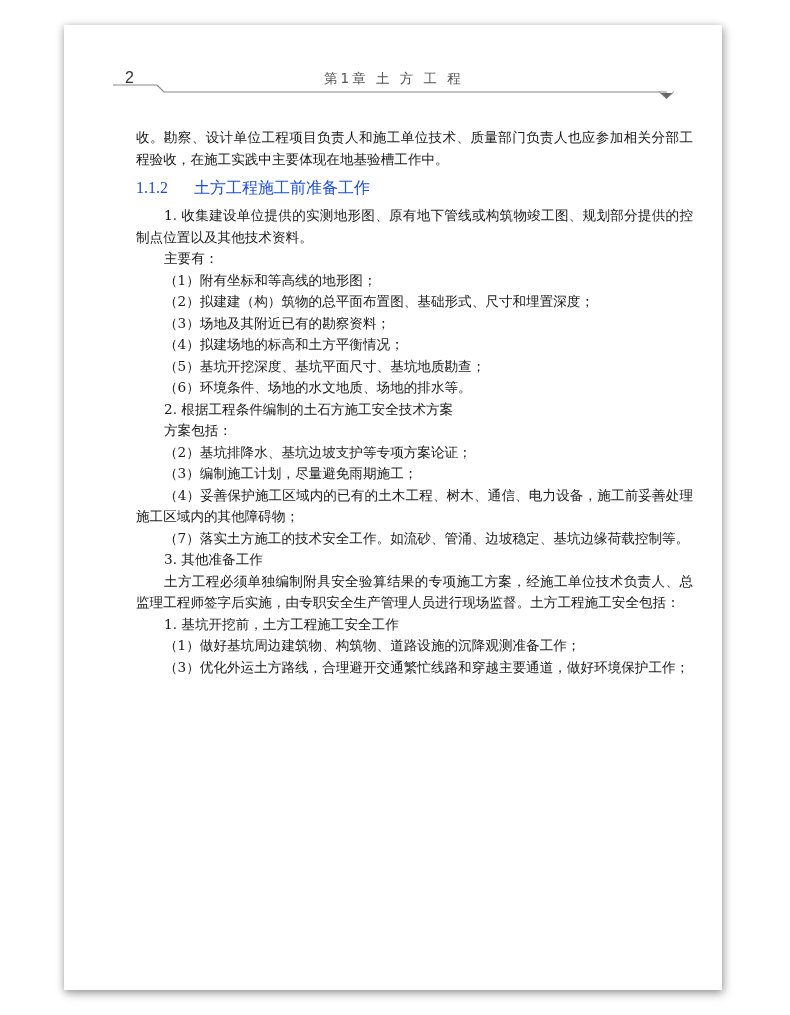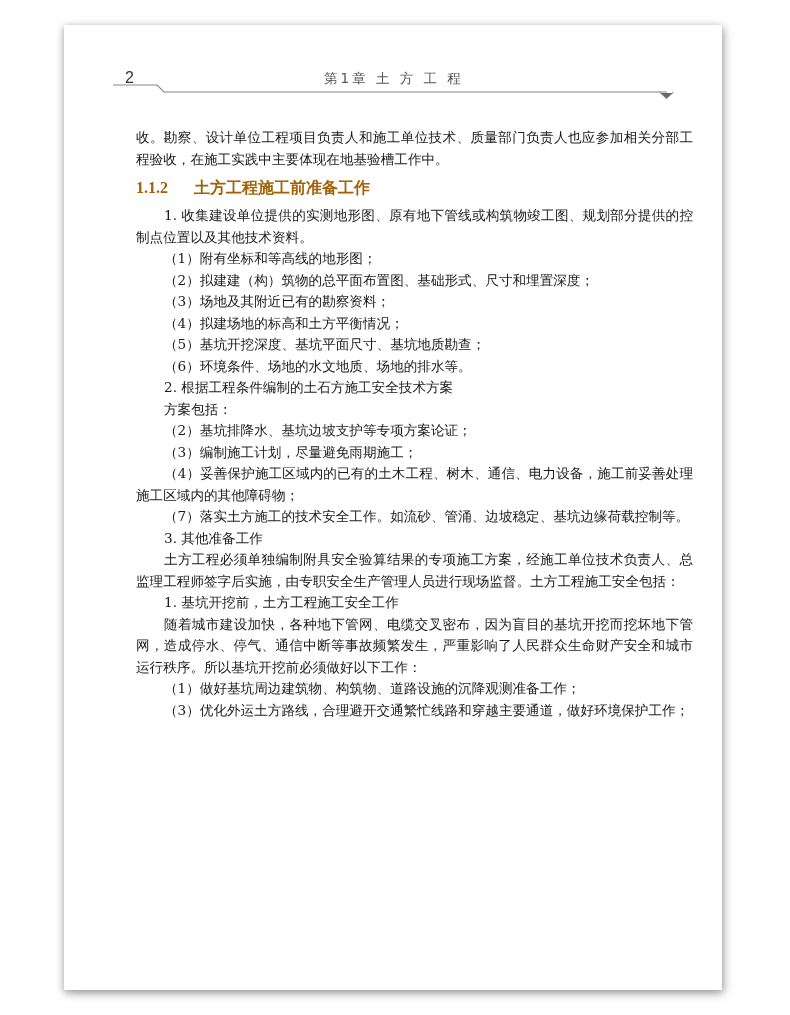--- a/index.html
+++ b/index.html
@@ -65,23 +65,23 @@
     margin-left: 21px;
   }
   .body-text p {
     margin: 0;
     text-align: justify;
   }
   .indent { text-indent: 28px; }
   .section-heading {
     margin: 6px 0 5px 0 !important;
     font-size: 16px;
-    font-weight: bold;
+    font-weight: normal;
     line-height: 24px;
-    color: #a16207;
+    color: #1d4ed8;
     font-family: "DejaVu Serif", "Liberation Serif", serif;
   }
   .section-heading .num {
     display: inline-block;
     width: 58px;
     font-family: "Liberation Serif", "DejaVu Serif", serif;
   }
   .section-heading.second {
     margin-top: 7px !important;
     margin-bottom: 9px !important;
@@ -102,37 +102,37 @@
     <span class="chapter-title">第1章  土 方 工 程</span>
   </div>
 
   <div class="body-text">
 
     <p>收。勘察、设计单位工程项目负责人和施工单位技术、质量部门负责人也应参加相关分部工程验收，在施工实践中主要体现在地基验槽工作中。</p>
 
     <p class="section-heading"><span class="num">1.1.2</span><span>土方工程施工前准备工作</span></p>
 
     <p class="indent">1. 收集建设单位提供的实测地形图、原有地下管线或构筑物竣工图、规划部分提供的控制点位置以及其他技术资料。</p>
+    <p class="indent">主要有：</p>
     <p class="indent">（1）附有坐标和等高线的地形图；</p>
     <p class="indent">（2）拟建建（构）筑物的总平面布置图、基础形式、尺寸和埋置深度；</p>
     <p class="indent">（3）场地及其附近已有的勘察资料；</p>
     <p class="indent">（4）拟建场地的标高和土方平衡情况；</p>
     <p class="indent">（5）基坑开挖深度、基坑平面尺寸、基坑地质勘查；</p>
     <p class="indent">（6）环境条件、场地的水文地质、场地的排水等。</p>
 
     <p class="indent">2. 根据工程条件编制的土石方施工安全技术方案</p>
     <p class="indent">方案包括：</p>
     <p class="indent">（2）基坑排降水、基坑边坡支护等专项方案论证；</p>
     <p class="indent">（3）编制施工计划，尽量避免雨期施工；</p>
     <p class="indent">（4）妥善保护施工区域内的已有的土木工程、树木、通信、电力设备，施工前妥善处理施工区域内的其他障碍物；</p>
     <p class="indent">（7）落实土方施工的技术安全工作。如流砂、管涌、边坡稳定、基坑边缘荷载控制等。</p>
 
     <p class="indent">3. 其他准备工作</p>
 
 
     <p class="indent">土方工程必须单独编制附具安全验算结果的专项施工方案，经施工单位技术负责人、总监理工程师签字后实施，由专职安全生产管理人员进行现场监督。土方工程施工安全包括：</p>
     <p class="indent">1. 基坑开挖前，土方工程施工安全工作</p>
-    <p class="indent">随着城市建设加快，各种地下管网、电缆交叉密布，因为盲目的基坑开挖而挖坏地下管网，造成停水、停气、通信中断等事故频繁发生，严重影响了人民群众生命财产安全和城市运行秩序。所以基坑开挖前必须做好以下工作：</p>
     <p class="indent">（1）做好基坑周边建筑物、构筑物、道路设施的沉降观测准备工作；</p>
     <p class="indent">（3）优化外运土方路线，合理避开交通繁忙线路和穿越主要通道，做好环境保护工作；</p>
 
   </div>
 </div>
 
 </body></html>

